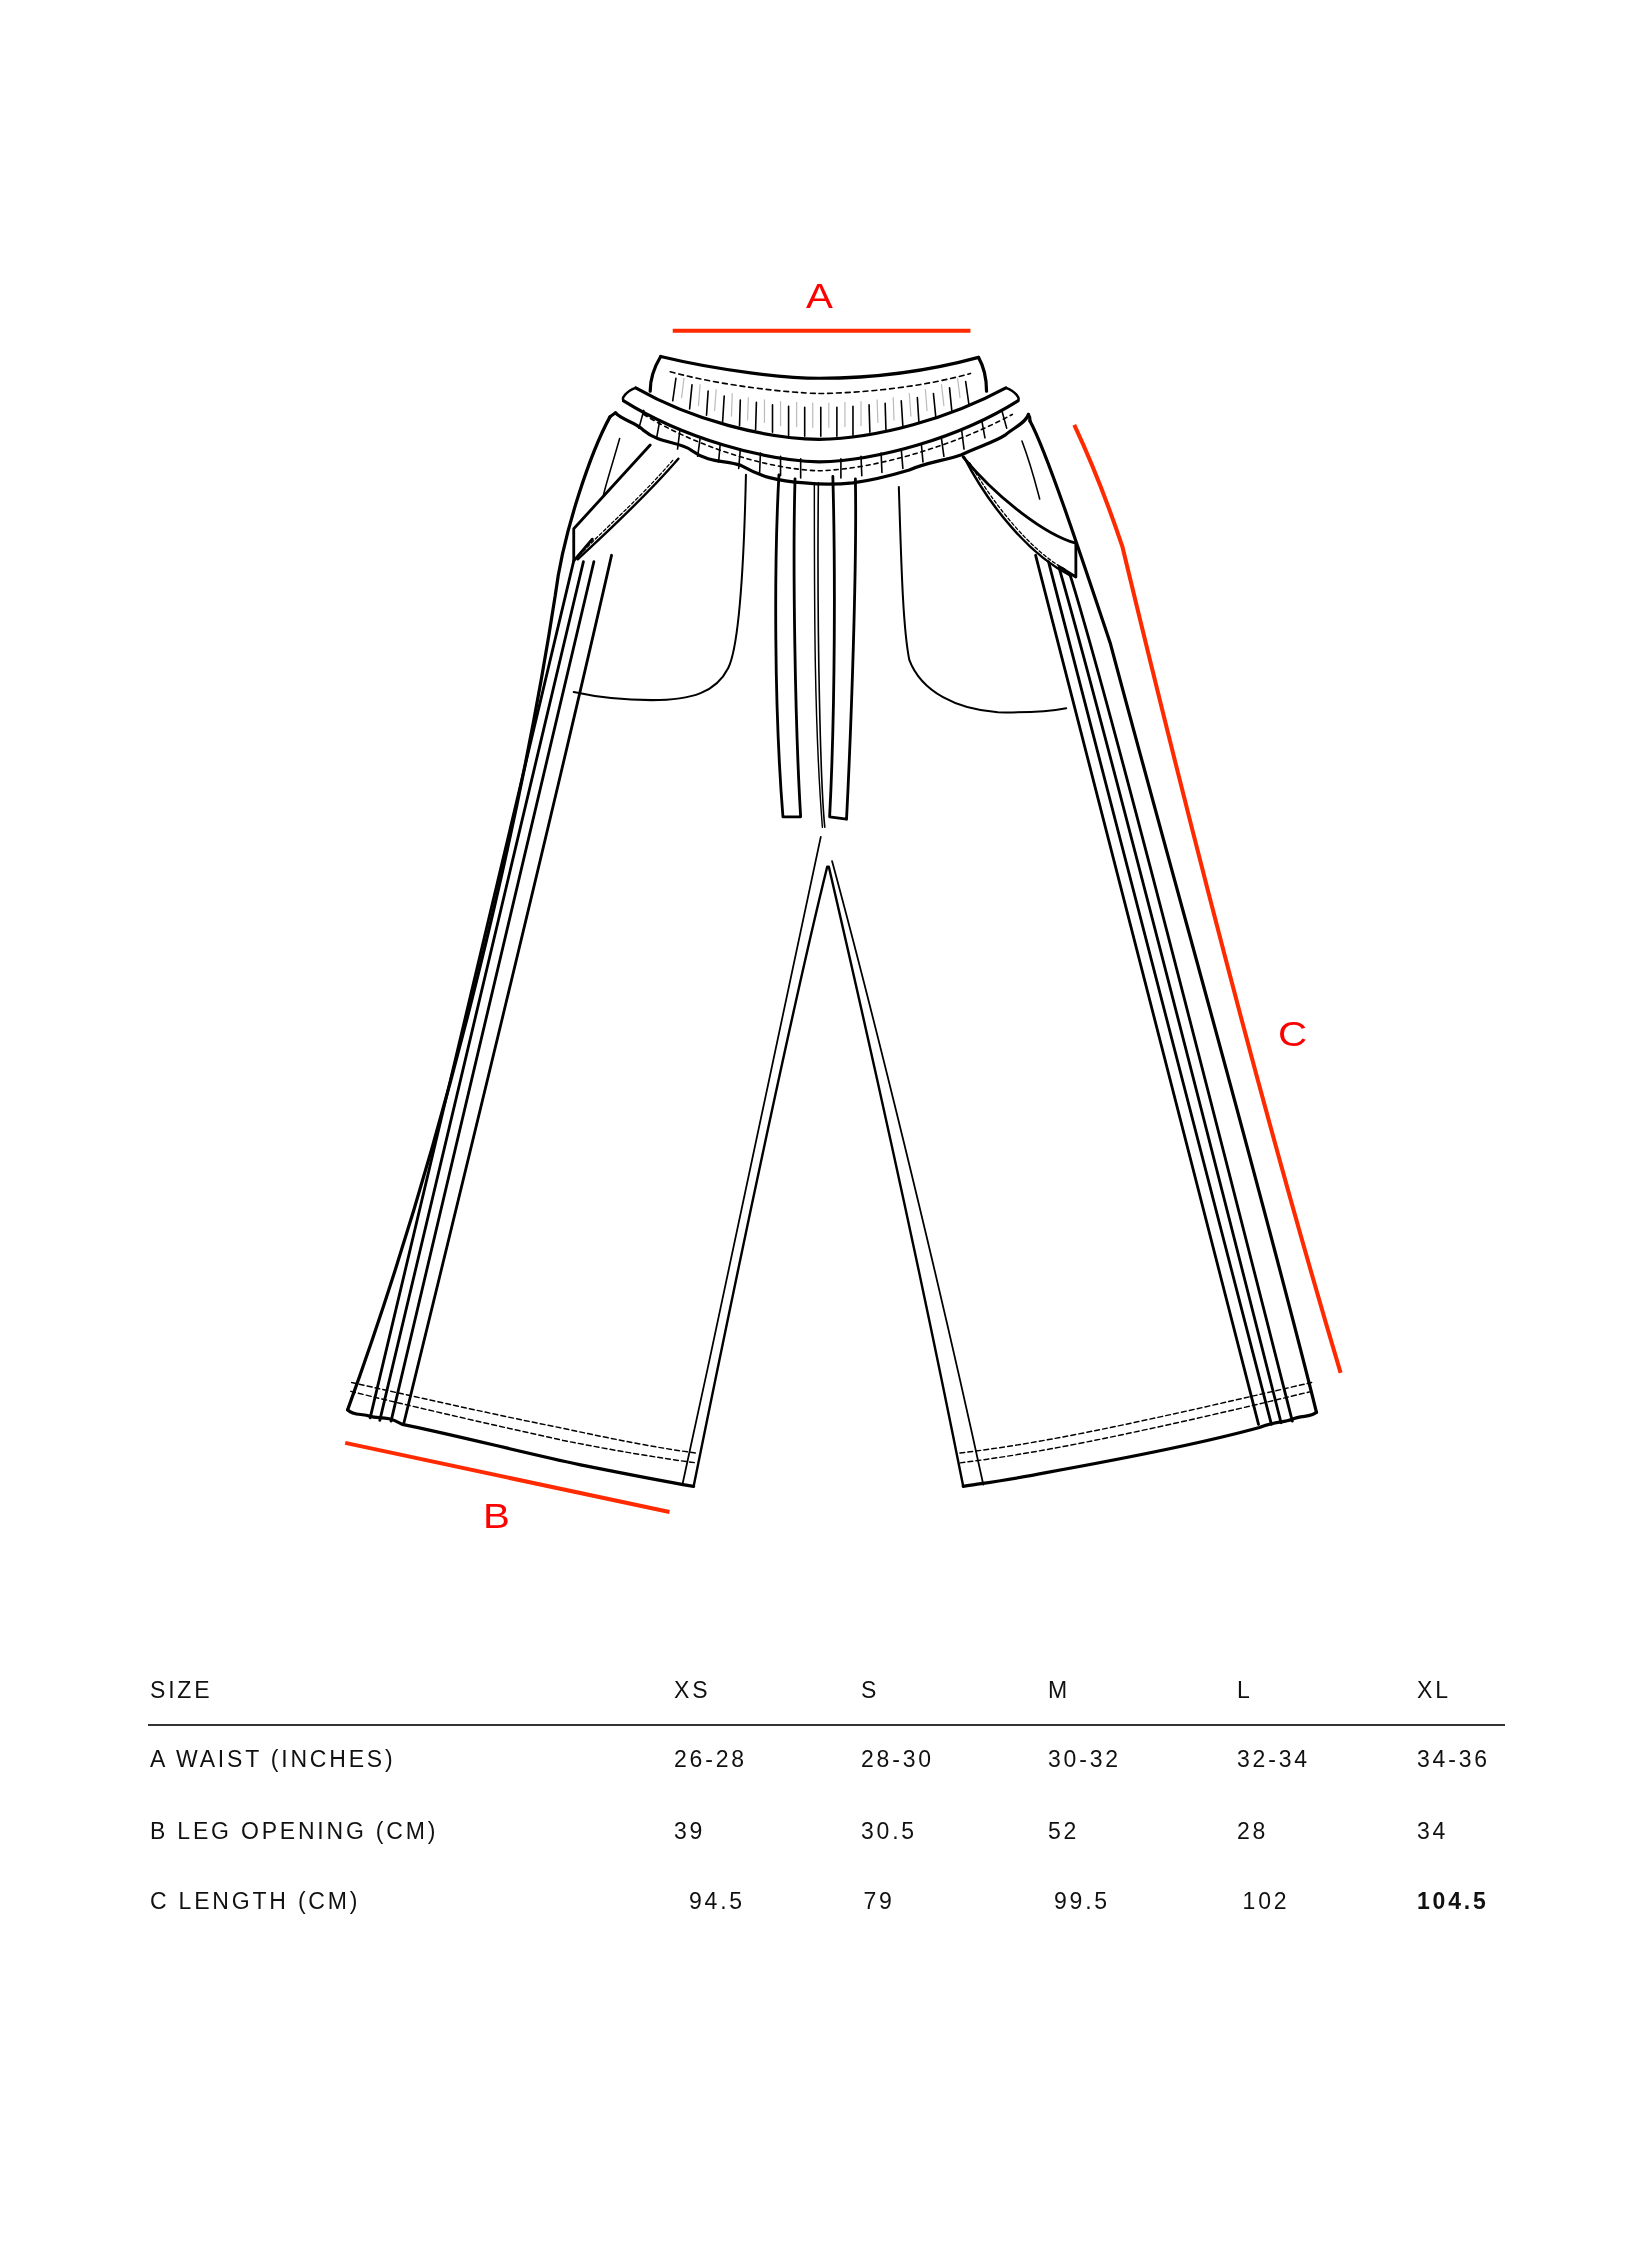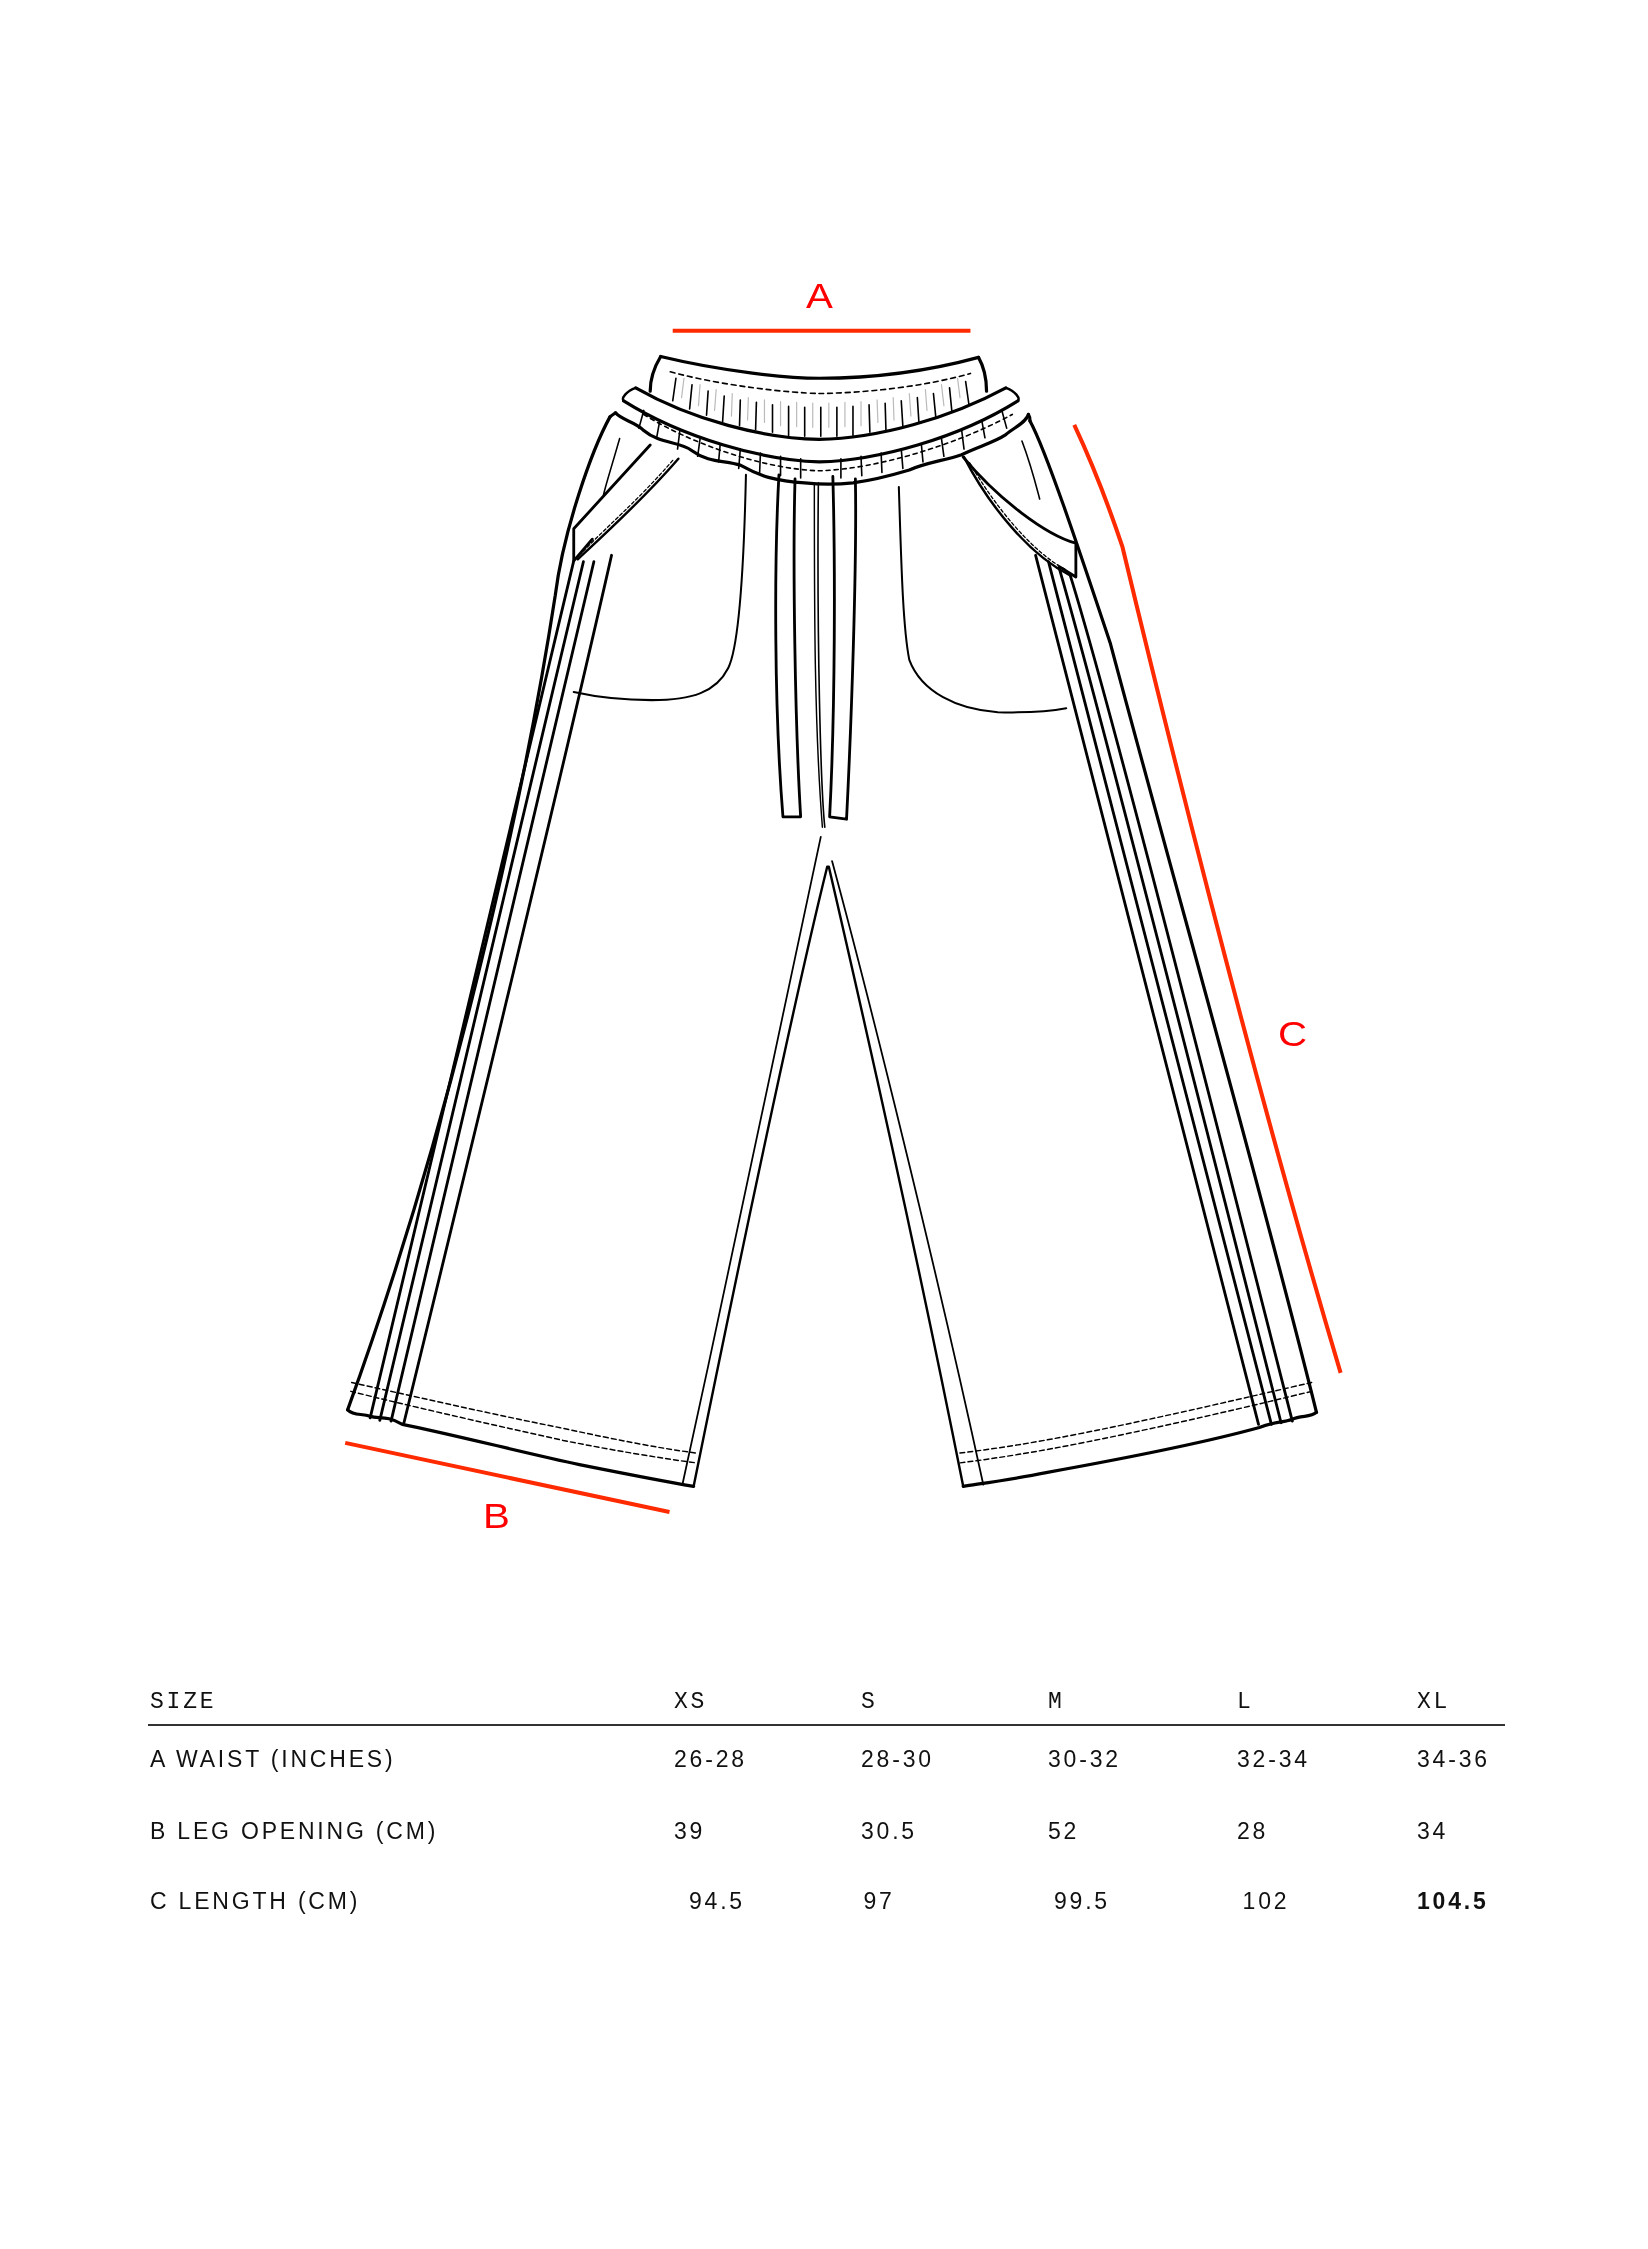--- a/index.html
+++ b/index.html
@@ -125,21 +125,21 @@
     <line x1="429" y1="1793" x2="832" y2="1879" stroke-width="5"></line>
     <path d="M1335,528 C1350,560 1375,620 1395,680 C1460,950 1560,1350 1666,1706" stroke-width="5"></path>
   </g>
 </svg>
 
 <div class="label-letter" style="left:806px; top:278px;">A</div>
 <div class="label-letter" style="left:483px; top:1498px;">B</div>
 <div class="label-letter" style="left:1278px; top:1016px;">C</div>
 
 <div class="size-table">
-  <div class="row" style="top:12px;font-family:Liberation Mono, monospace;">
+  <div class="row" style="top:0px;">
     <span class="cell c-label">SIZE</span>
     <span class="cell c-xs">XS</span>
     <span class="cell c-s">S</span>
     <span class="cell c-m">M</span>
     <span class="cell c-l">L</span>
     <span class="cell c-xl">XL</span>
   </div>
   <div class="rule"></div>
 
   <div class="row" style="top:69px;">
@@ -156,19 +156,19 @@
     <span class="cell c-xs">39</span>
     <span class="cell c-s">30.5</span>
     <span class="cell c-m">52</span>
     <span class="cell c-l">28</span>
     <span class="cell c-xl">34</span>
   </div>
 
   <div class="row" style="top:211px;">
     <span class="cell c-label">C LENGTH (CM)</span>
     <span class="cell c-xs" style="margin-left:15px;">94.5</span>
-    <span class="cell c-s" style="margin-left:2.4px;">97</span>
+    <span class="cell c-s" style="margin-left:2.4px;">79</span>
     <span class="cell c-m" style="margin-left:6px;">99.5</span>
     <span class="cell c-l" style="margin-left:5.6px;">102</span>
     <span class="cell c-xl" style="margin-left:0;font-weight:bold;">104.5</span>
   </div>
 </div>
 
 
 </body></html>

